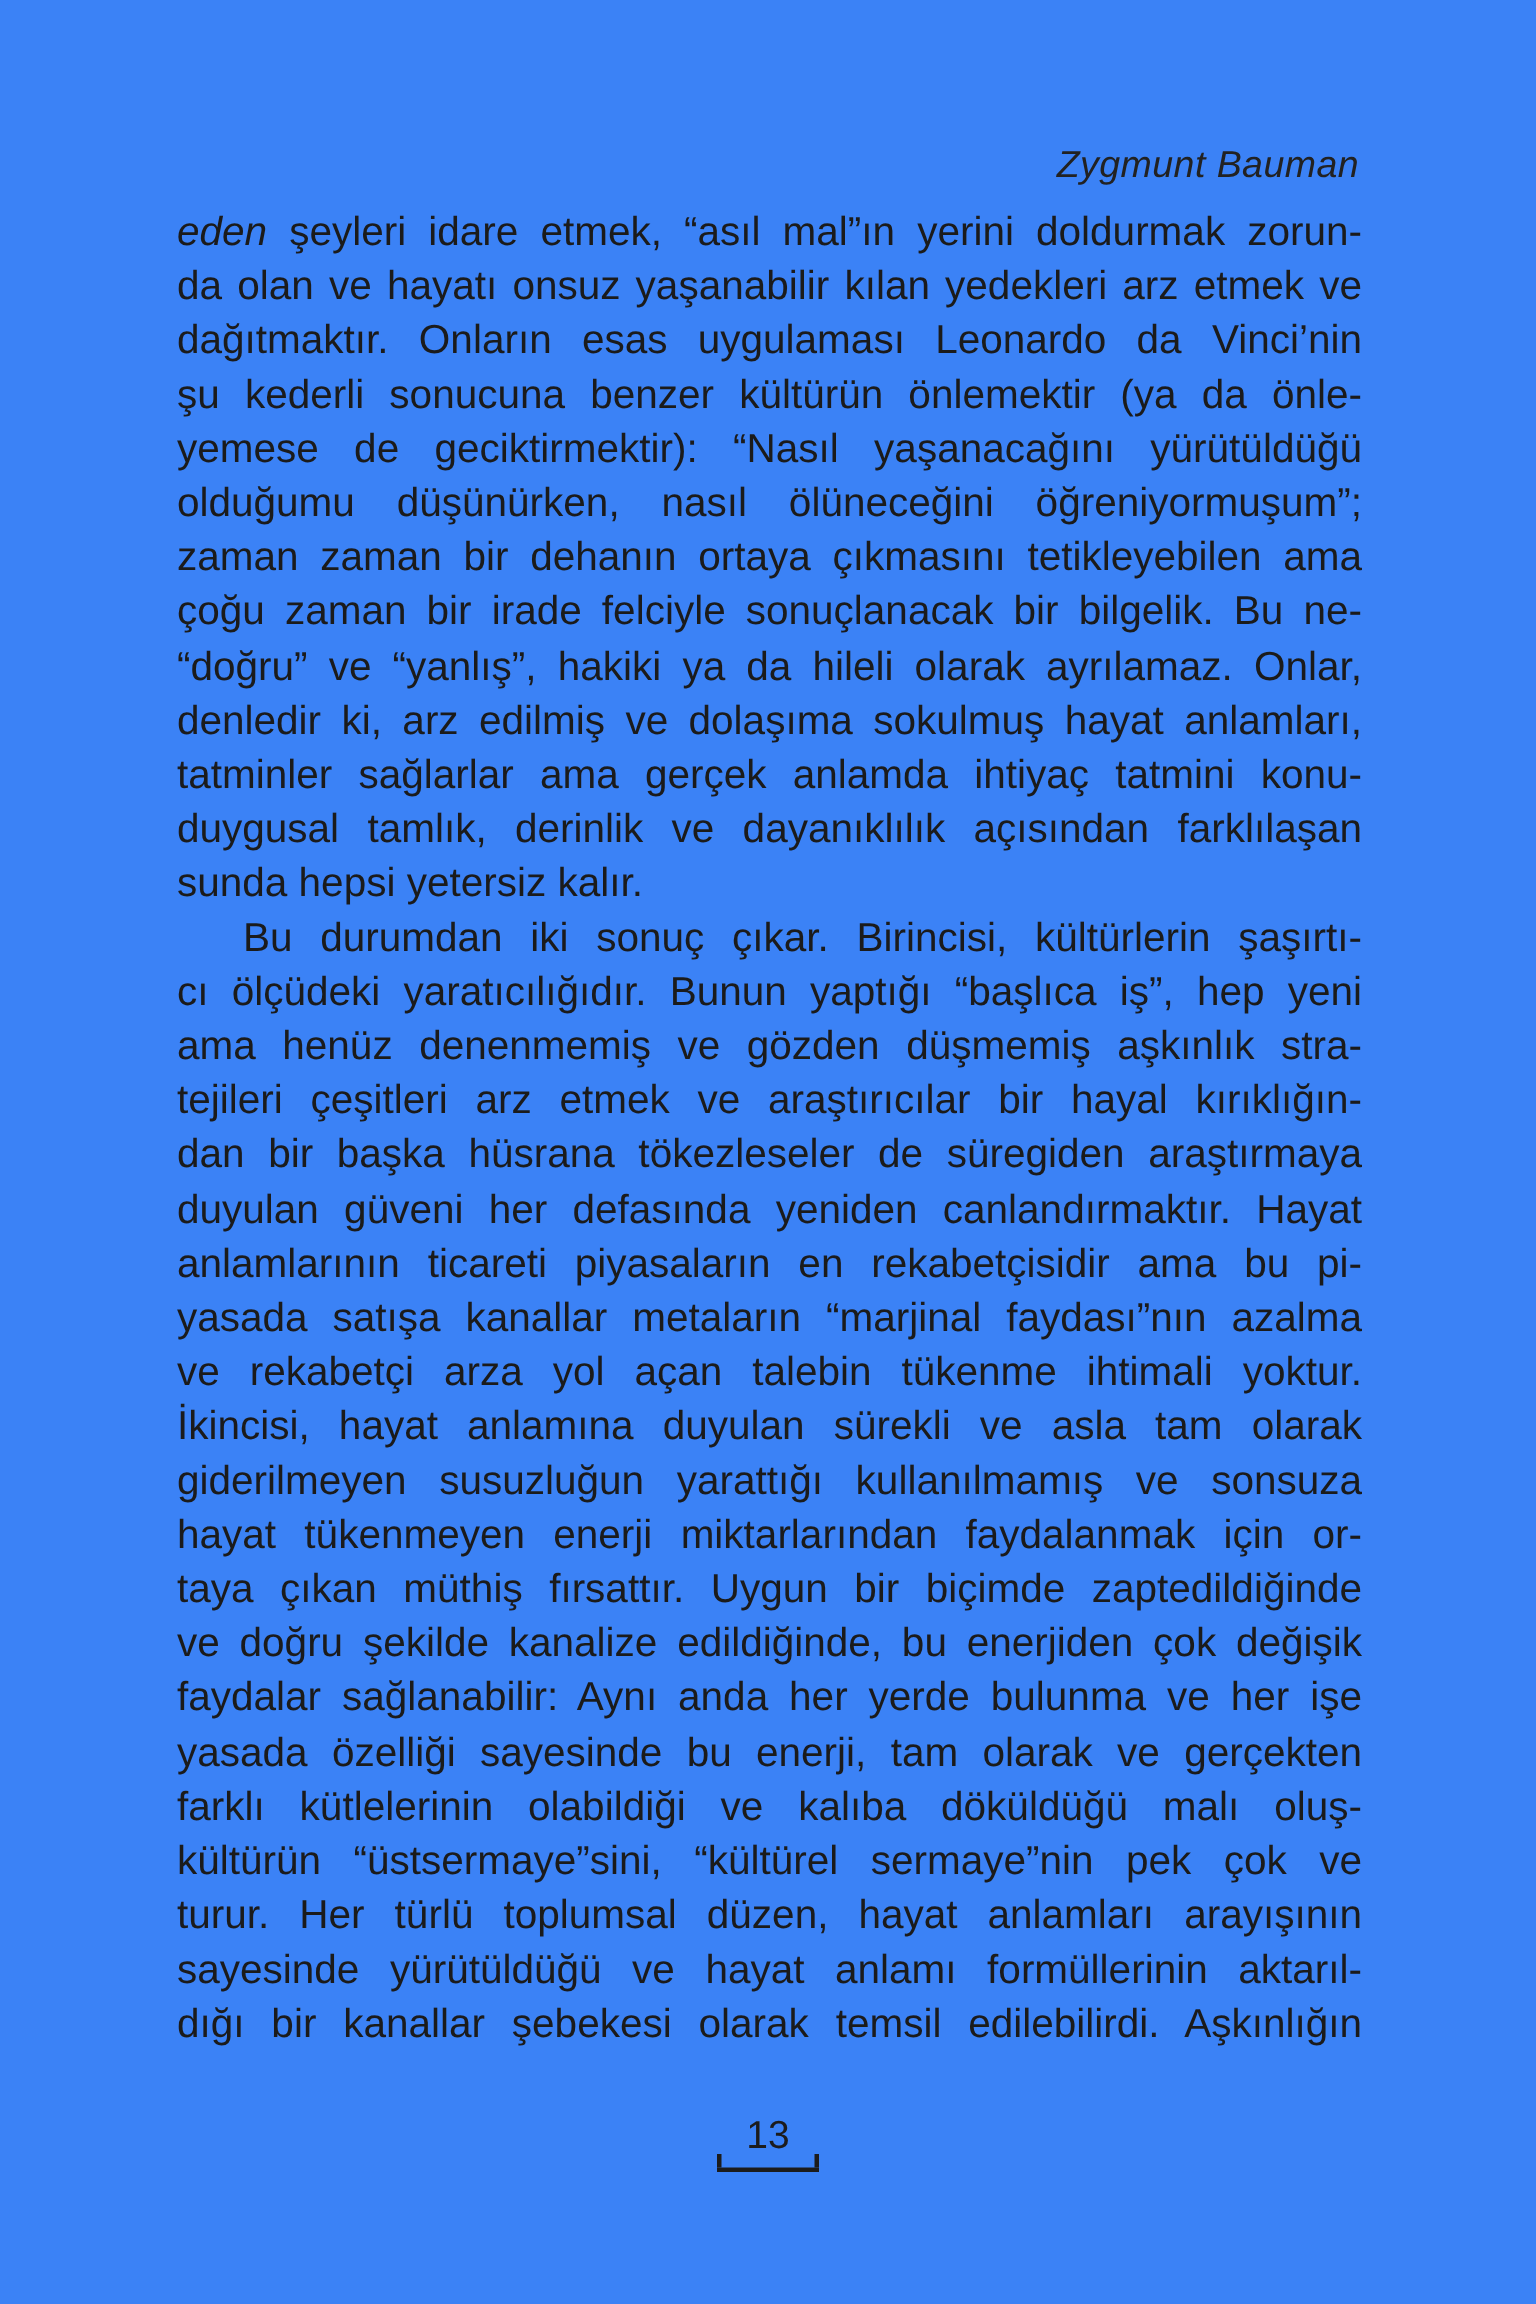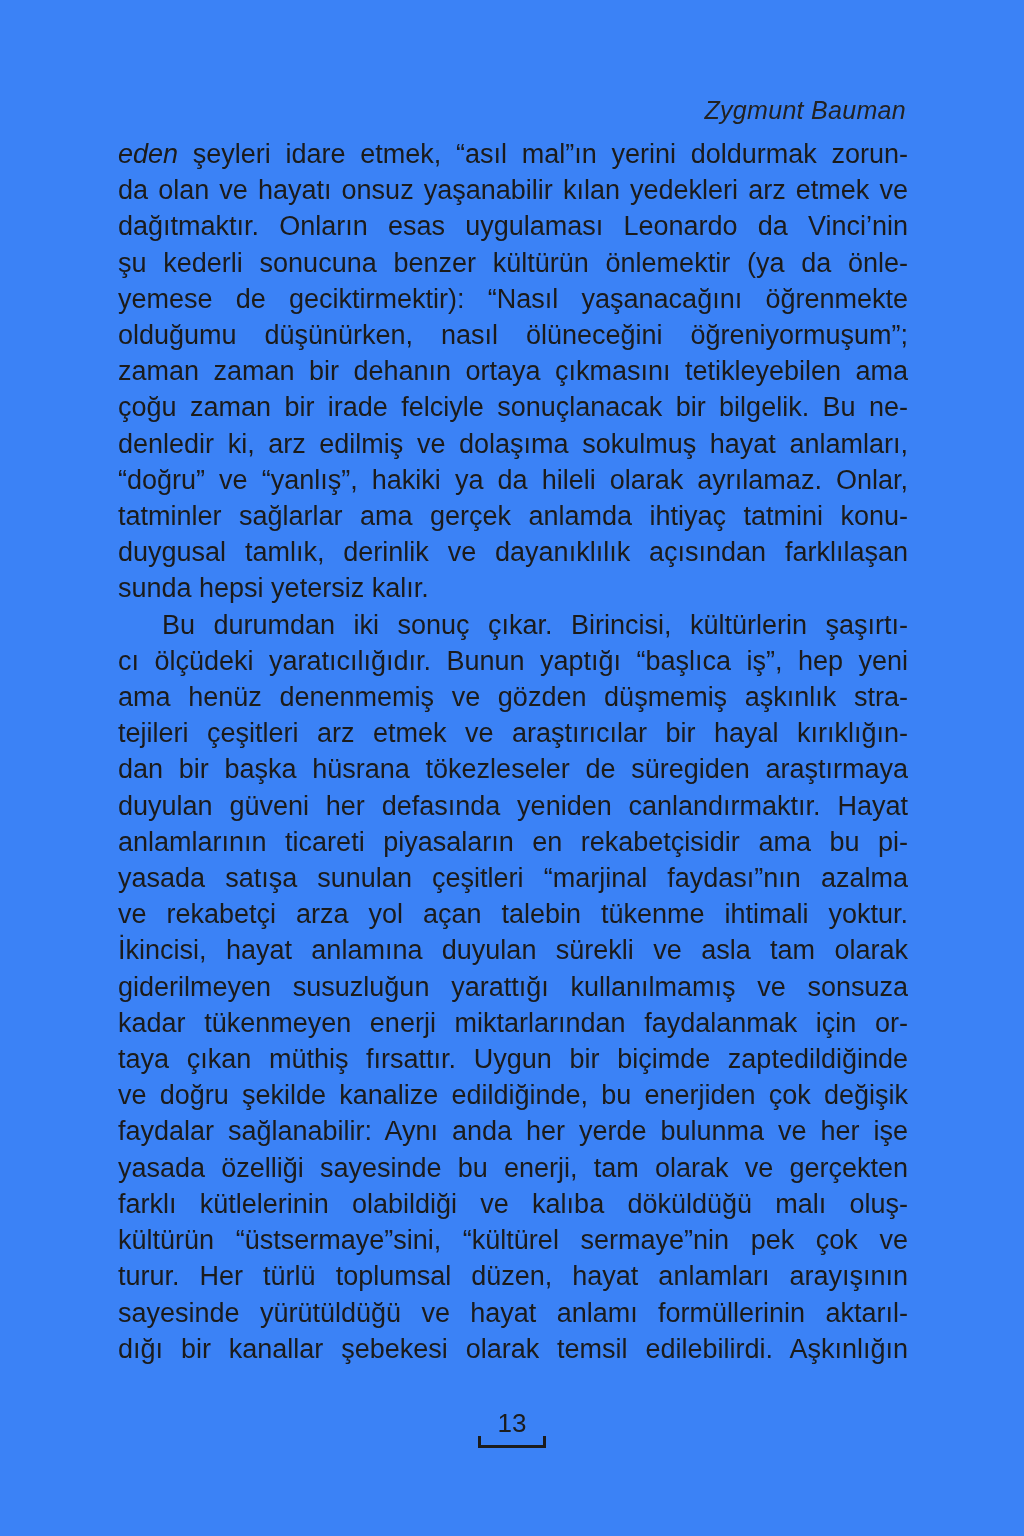--- a/index.html
+++ b/index.html
@@ -84,41 +84,41 @@
 
 <div class="page">
 
   <div class="running-header">Zygmunt Bauman</div>
 
   <div class="body-text" id="body-text">
       <div class="line"><em>eden</em> şeyleri idare etmek, “asıl mal”ın yerini doldurmak zorun-</div>
       <div class="line">da olan ve hayatı onsuz yaşanabilir kılan yedekleri arz etmek ve</div>
       <div class="line">dağıtmaktır. Onların esas uygulaması Leonardo da Vinci’nin</div>
       <div class="line">şu kederli sonucuna benzer kültürün önlemektir (ya da önle-</div>
-      <div class="line">yemese de geciktirmektir): “Nasıl yaşanacağını öğrenmekte</div>
+      <div class="line">yemese de geciktirmektir): “Nasıl yaşanacağını yürütüldüğü</div>
       <div class="line">olduğumu düşünürken, nasıl ölüneceğini öğreniyormuşum”;</div>
       <div class="line">zaman zaman bir dehanın ortaya çıkmasını tetikleyebilen ama</div>
       <div class="line">çoğu zaman bir irade felciyle sonuçlanacak bir bilgelik. Bu ne-</div>
+      <div class="line">“doğru” ve “yanlış”, hakiki ya da hileli olarak ayrılamaz. Onlar,</div>
       <div class="line">denledir ki, arz edilmiş ve dolaşıma sokulmuş hayat anlamları,</div>
-      <div class="line">“doğru” ve “yanlış”, hakiki ya da hileli olarak ayrılamaz. Onlar,</div>
       <div class="line">tatminler sağlarlar ama gerçek anlamda ihtiyaç tatmini konu-</div>
       <div class="line">duygusal tamlık, derinlik ve dayanıklılık açısından farklılaşan</div>
       <div class="line last">sunda hepsi yetersiz kalır.</div>
       <div class="line indent">Bu durumdan iki sonuç çıkar. Birincisi, kültürlerin şaşırtı-</div>
       <div class="line">cı ölçüdeki yaratıcılığıdır. Bunun yaptığı “başlıca iş”, hep yeni</div>
       <div class="line">ama henüz denenmemiş ve gözden düşmemiş aşkınlık stra-</div>
       <div class="line">tejileri çeşitleri arz etmek ve araştırıcılar bir hayal kırıklığın-</div>
       <div class="line">dan bir başka hüsrana tökezleseler de süregiden araştırmaya</div>
       <div class="line">duyulan güveni her defasında yeniden canlandırmaktır. Hayat</div>
       <div class="line">anlamlarının ticareti piyasaların en rekabetçisidir ama bu pi-</div>
-      <div class="line">yasada satışa sunulan çeşitleri “marjinal faydası”nın azalma</div>
+      <div class="line">yasada satışa kanallar metaların “marjinal faydası”nın azalma</div>
       <div class="line">ve rekabetçi arza yol açan talebin tükenme ihtimali yoktur.</div>
       <div class="line">İkincisi, hayat anlamına duyulan sürekli ve asla tam olarak</div>
       <div class="line">giderilmeyen susuzluğun yarattığı kullanılmamış ve sonsuza</div>
-      <div class="line">kadar tükenmeyen enerji miktarlarından faydalanmak için or-</div>
+      <div class="line">hayat tükenmeyen enerji miktarlarından faydalanmak için or-</div>
       <div class="line">taya çıkan müthiş fırsattır. Uygun bir biçimde zaptedildiğinde</div>
       <div class="line">ve doğru şekilde kanalize edildiğinde, bu enerjiden çok değişik</div>
       <div class="line">faydalar sağlanabilir: Aynı anda her yerde bulunma ve her işe</div>
       <div class="line">yasada özelliği sayesinde bu enerji, tam olarak ve gerçekten</div>
       <div class="line">farklı kütlelerinin olabildiği ve kalıba döküldüğü malı oluş-</div>
       <div class="line">kültürün “üstsermaye”sini, “kültürel sermaye”nin pek çok ve</div>
       <div class="line">turur. Her türlü toplumsal düzen, hayat anlamları arayışının</div>
       <div class="line">sayesinde yürütüldüğü ve hayat anlamı formüllerinin aktarıl-</div>
       <div class="line">dığı bir kanallar şebekesi olarak temsil edilebilirdi. Aşkınlığın</div>
     </div>

